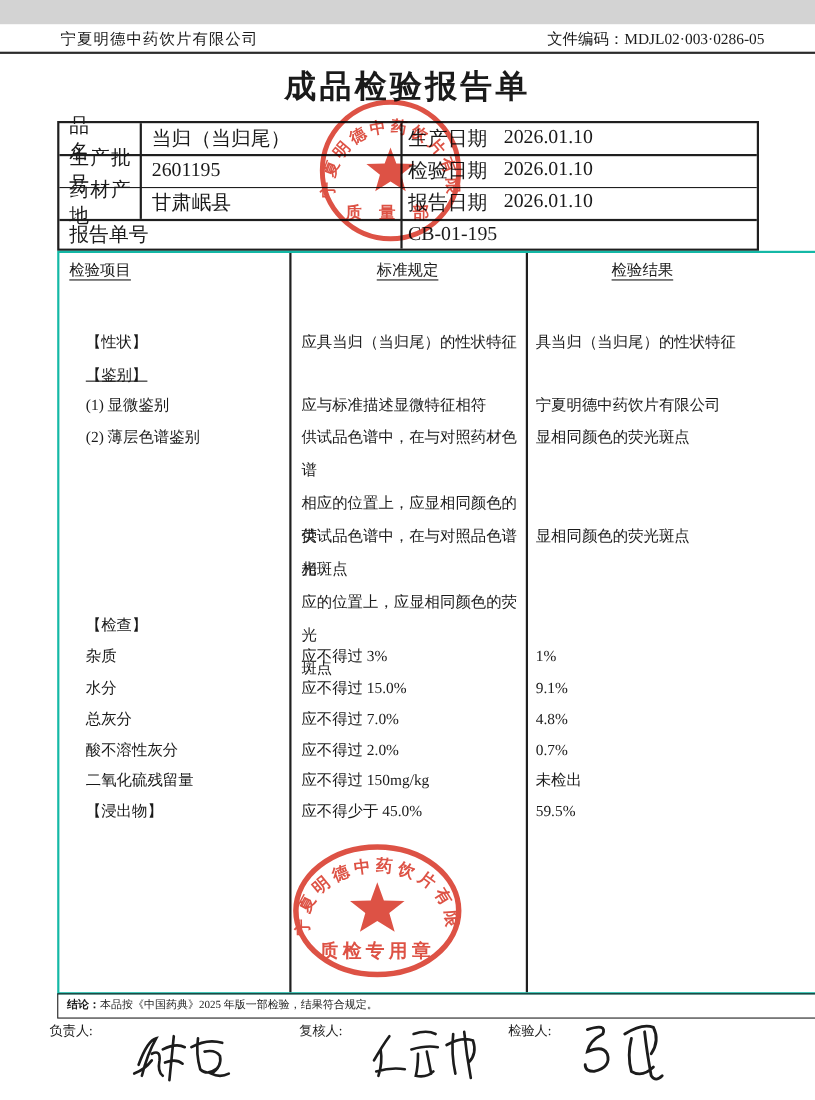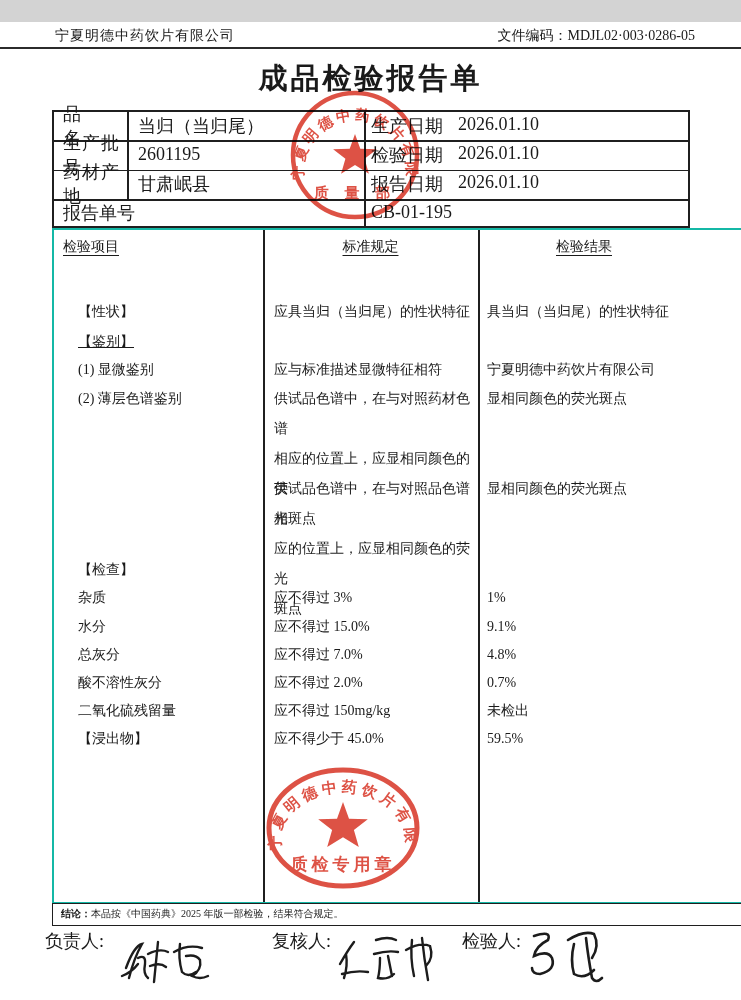--- a/index.html
+++ b/index.html
@@ -37,21 +37,21 @@
   .mh3{width:212px;text-align:center;}
   .mrow{position:absolute;left:0;right:0;display:flex;line-height:30px;font-size:14px;align-items:flex-start;}
   .mc1{width:209px;padding-left:24px;box-sizing:border-box;}
   .mc2{width:215px;padding-left:11px;box-sizing:border-box;white-space:pre-line;}
   .mc3{width:212px;padding-left:9px;box-sizing:border-box;white-space:pre-line;}
   
   .conclusion{left:52px;top:903px;width:740px;height:23px;border:1.5px solid #1f1f1f;box-sizing:border-box;
     font-size:10px;line-height:20px;padding-left:8px;}
   .conclusion b{font-weight:700;}
   
-  .sig-label{font-size:18px;top:929px;position:absolute;}
+  .sig-label{font-size:12px;top:929px;position:absolute;}
   .stamp{mix-blend-mode:multiply;opacity:.88;}
   .sig-svg{position:absolute;}
 </style>
 </head>
 <body>
 
 <div class="abs scan-strip"></div>
 
 <div class="abs hdr-company">宁夏明德中药饮片有限公司</div>
 <div class="abs hdr-code"><span>文件编码：</span><span>MDJL02·003·0286-05</span></div>

